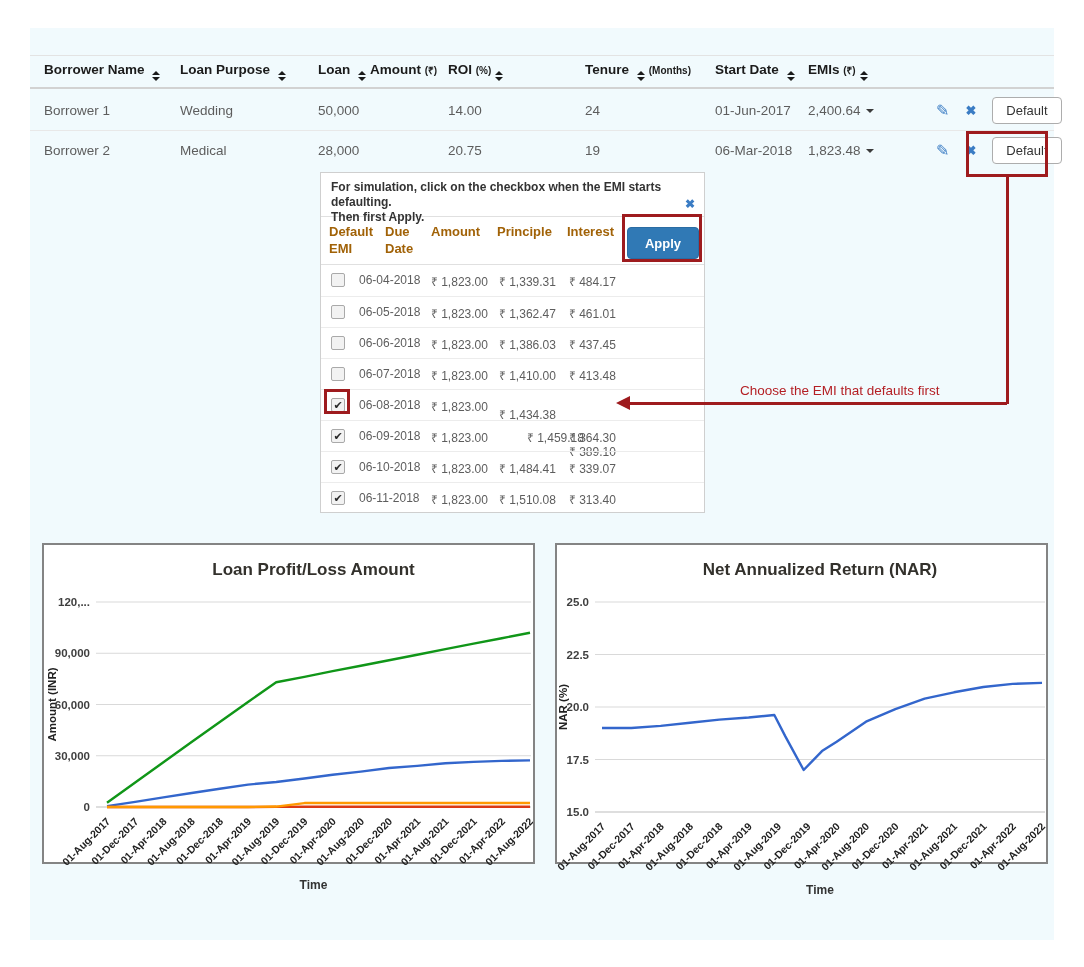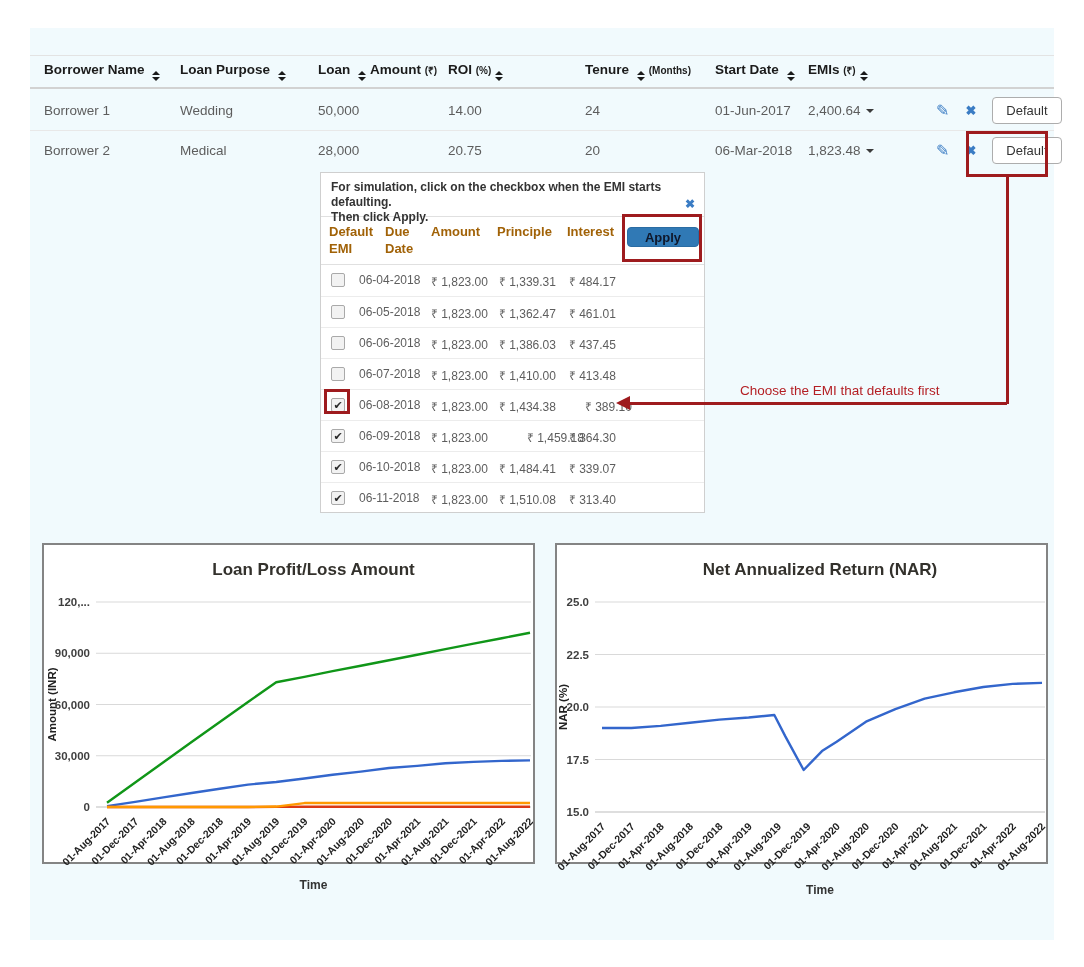--- a/index.html
+++ b/index.html
@@ -29,22 +29,22 @@
     font-size:13px; padding:5px 13px; font-family:"Liberation Sans",sans-serif; cursor:pointer; }
 
   
   .emi-popup { position:absolute; left:290px; top:144px; width:385px; height:341px;
     background:#fff; border:1px solid #cfcfcf; overflow:hidden; }
   .popup-instr { position:absolute; left:0; top:0; width:100%; height:44px; padding:7px 10px 0 10px;
     font-size:12px; font-weight:bold; color:#333; line-height:15px; border-bottom:1px solid #e0e0e0; }
   .popup-close { position:absolute; right:9px; top:24px; color:#3a7cc4; font-size:12px; font-weight:bold; cursor:pointer; }
   .popup-head { position:absolute; left:0; top:44px; width:100%; height:48px; border-bottom:1px solid #e0e0e0; }
   .ph { position:absolute; top:6px; font-size:13px; font-weight:bold; color:#a16207; line-height:17px; }
-  .apply-btn { position:absolute; left:306px; top:10px; width:72px; height:20px;
-    background:#3079b5; border:1px solid #2a6ca3; border-radius:4px; color:#0f172a;
+  .apply-btn { position:absolute; left:306px; top:10px; width:72px; height:32px;
+    background:#3079b5; border:1px solid #2a6ca3; border-radius:4px; color:#ffffff;
     font-size:13px; font-weight:bold; font-family:"Liberation Sans",sans-serif; cursor:pointer; }
   .popup-row { position:absolute; left:0; width:100%; height:31px; border-top:1px solid #ececec; font-size:12px; color:#5d5d5d; }
   .popup-row:first-of-type { border-top:none; }
   .pc { position:absolute; top:8px; }
   .cb { position:absolute; left:10px; top:8px; width:14px; height:14px; background:#f2f2f2;
     border:1px solid #a9a9a9; border-radius:2px; font-size:11px; line-height:12px; text-align:center; color:#2b2b2b; cursor:pointer; }
 
   
   .red-box { position:absolute; border:3px solid #9e1b1e; background:transparent; z-index:30; pointer-events:none; }
   .red-vline { position:absolute; width:3px; background:#9e1b1e; z-index:30; }
@@ -111,36 +111,36 @@
             <span class="pencil-ic">✎</span>
             <span class="x-ic">✖</span>
             <button class="default-btn">Default</button>
           </span>
         </div>
         <div class="lt-row sep" style="top: 102px;">
           <span class="lt-cell c0">Borrower 2</span>
           <span class="lt-cell c1">Medical</span>
           <span class="lt-cell c2">28,000</span>
           <span class="lt-cell c3">20.75</span>
-          <span class="lt-cell c4">20</span>
+          <span class="lt-cell c4">19</span>
           <span class="lt-cell c5">06-Mar-2018</span>
           <span class="lt-cell c6"><span>1,823.48</span><span class="caret"></span></span>
           <span class="lt-cell icon-cell">
             <span class="pencil-ic">✎</span>
             <span class="x-ic">✖</span>
             <button class="default-btn">Default</button>
           </span>
         </div>
       </div>
   </div>
 
   <div class="emi-popup">
     <div class="popup-instr">
       <span>For simulation, click on the checkbox when the EMI starts defaulting.</span><br>
-      <span>Then click Apply.</span>
+      <span>Then first Apply.</span>
       <span class="popup-close">✖</span>
     </div>
     <div class="popup-head" id="popup-head">
       <button class="apply-btn">Apply</button>
     <span class="ph" style="left: 8px; width: 52px;">Default EMI</span>
         <span class="ph" style="left: 64px; width: 42px;">Due Date</span>
         <span class="ph" style="left: 110px; width: 62px;">Amount</span>
         <span class="ph" style="left: 176px; width: 68px;">Principle</span>
         <span class="ph" style="left: 246px; width: 60px;">Interest</span>
       </div>
@@ -170,22 +170,22 @@
           <span class="cb"></span>
           <span class="pc" style="left: 38px;">06-07-2018</span>
           <span class="pc" style="left: 110px;">₹ 1,823.00</span>
           <span class="pc" style="left: 178px;">₹ 1,410.00</span>
           <span class="pc" style="left: 248px;">₹ 413.48</span>
         </div>
         <div class="popup-row" style="top: 216px;">
           <span class="cb">✔</span>
           <span class="pc" style="left: 38px;">06-08-2018</span>
           <span class="pc" style="left: 110px;">₹ 1,823.00</span>
-          <span class="pc" style="left: 178px;">₹ 1,434.38</span>
-          <span class="pc" style="left: 264px;">₹ 389.10</span>
+          <span class="pc" style="left: 178px; margin-top: 8px;">₹ 1,434.38</span>
+          <span class="pc" style="left: 248px; margin-top: 45px;">₹ 389.10</span>
         </div>
         <div class="popup-row" style="top: 247px;">
           <span class="cb">✔</span>
           <span class="pc" style="left: 38px;">06-09-2018</span>
           <span class="pc" style="left: 110px;">₹ 1,823.00</span>
           <span class="pc" style="left: 178px; margin-left: 28px;">₹ 1,459.18</span>
           <span class="pc" style="left: 248px;">₹ 364.30</span>
         </div>
         <div class="popup-row" style="top: 278px;">
           <span class="cb">✔</span>

